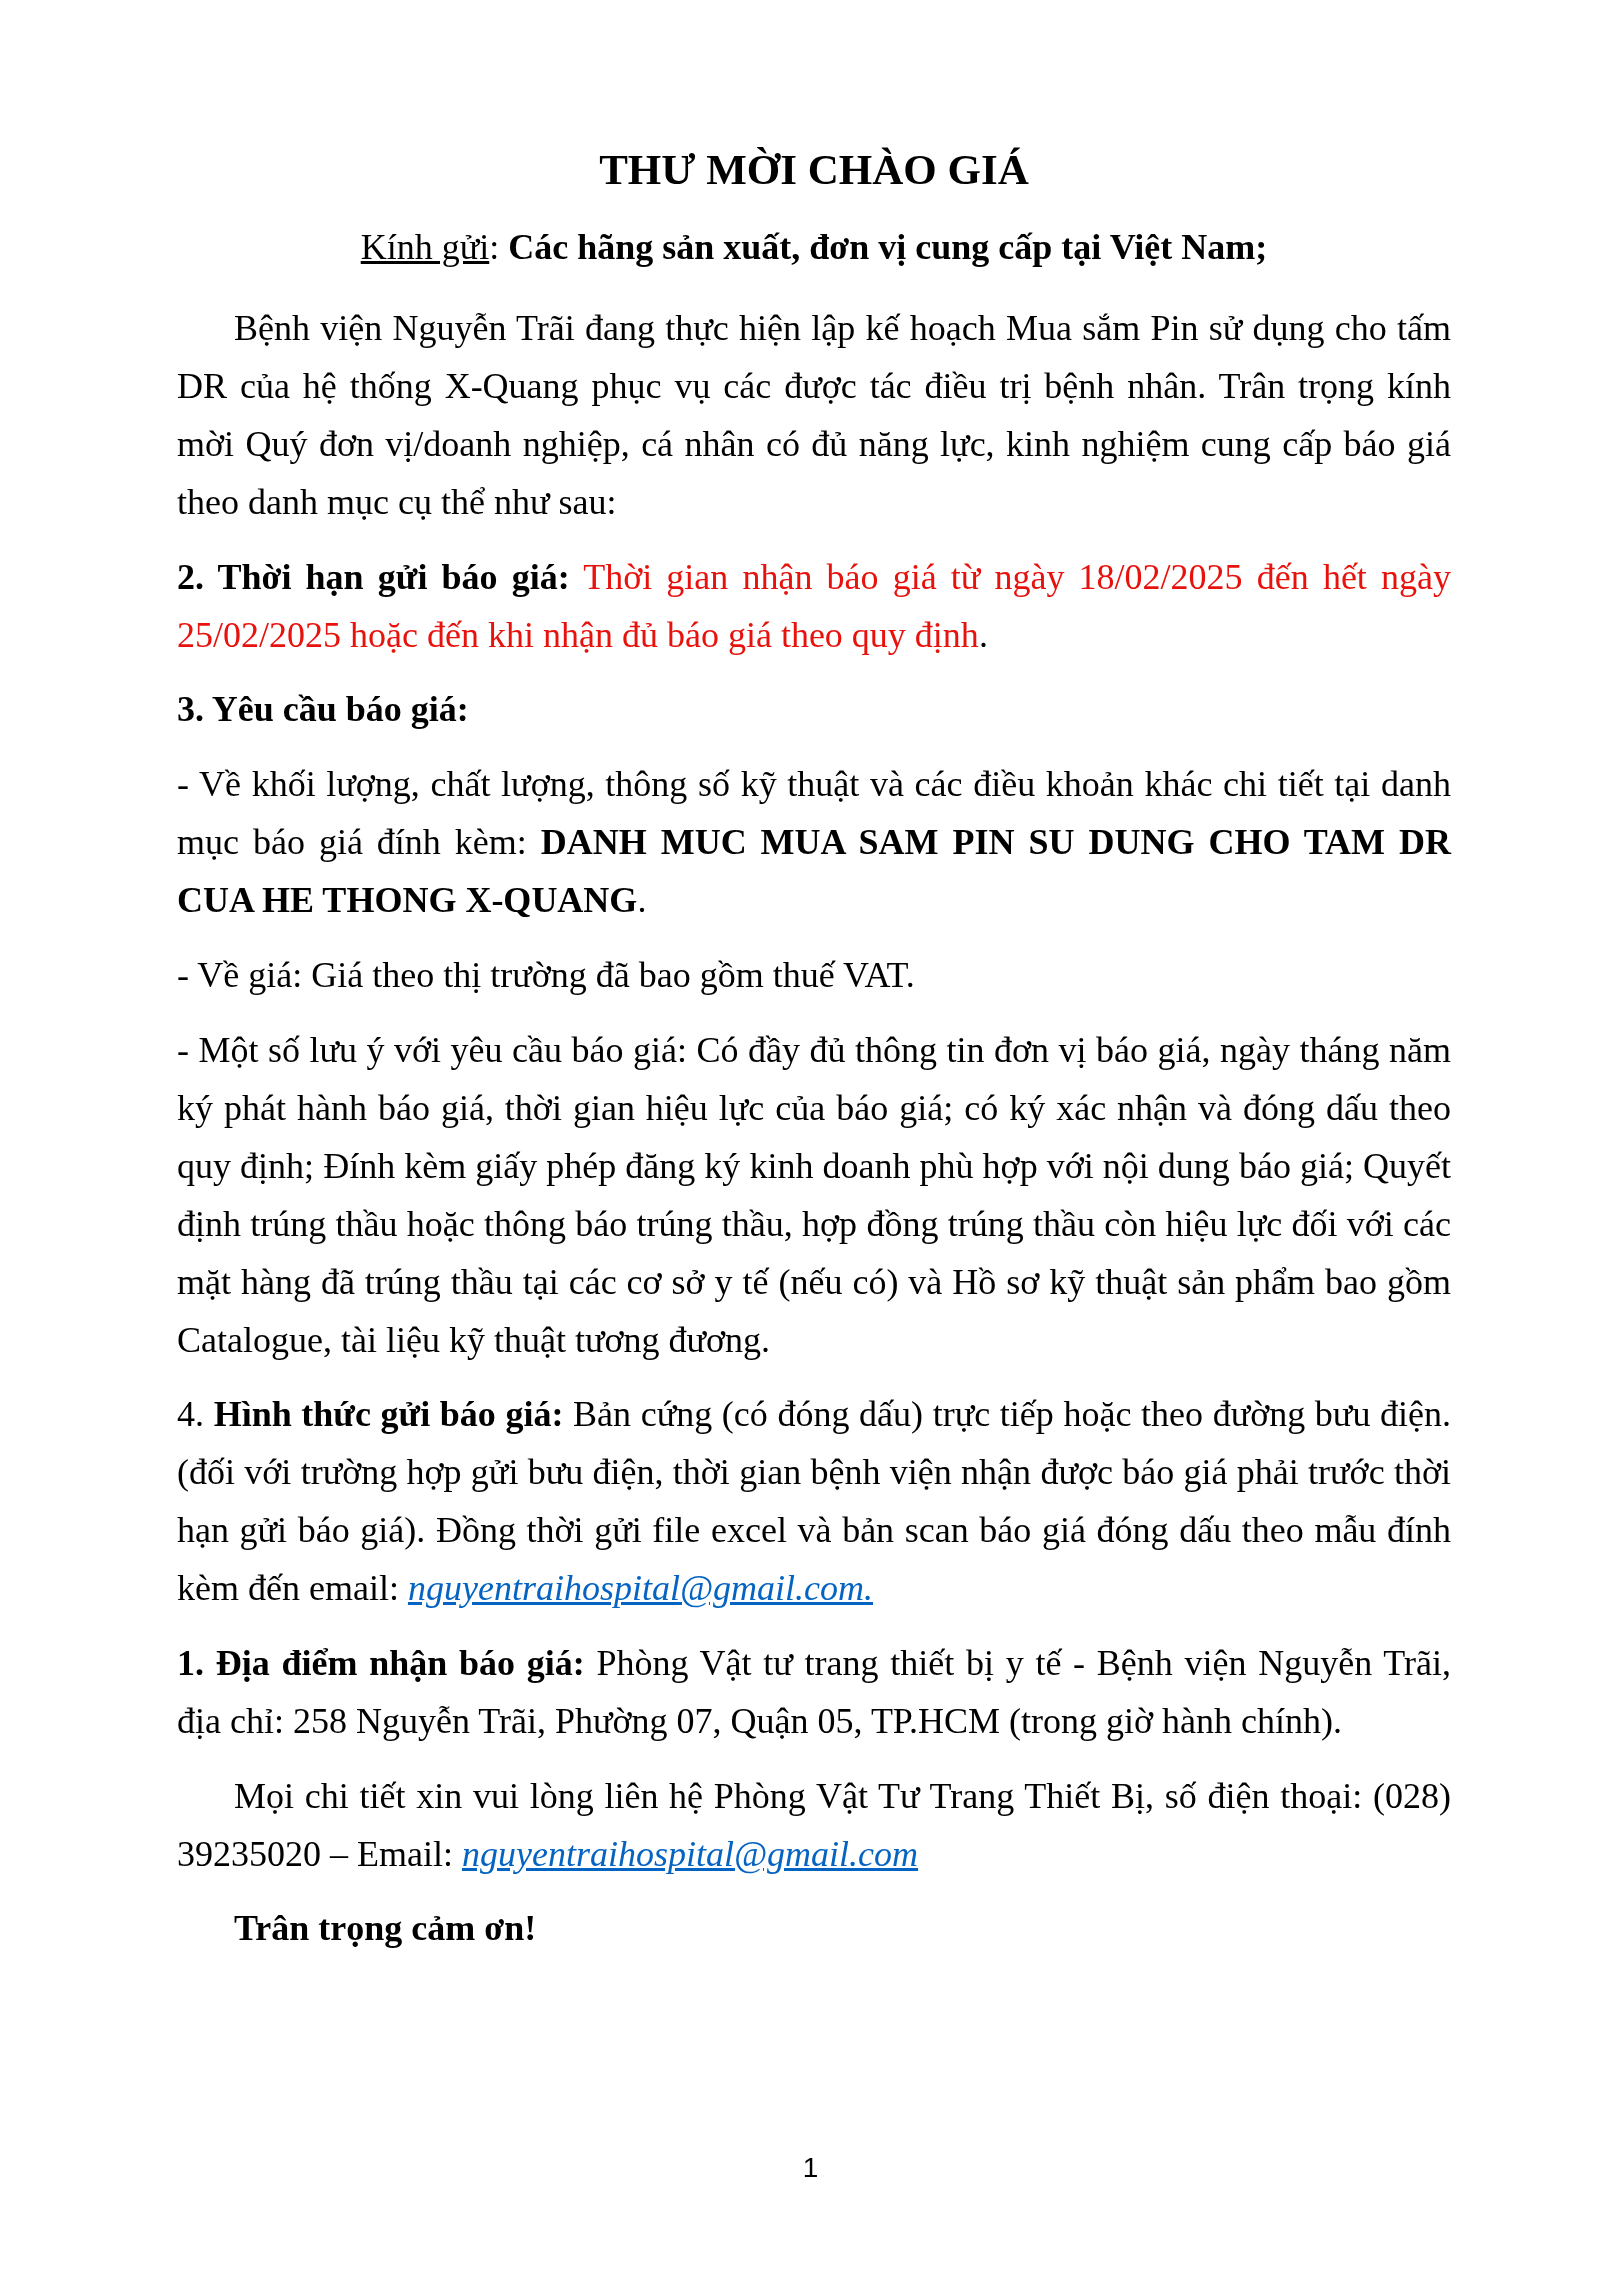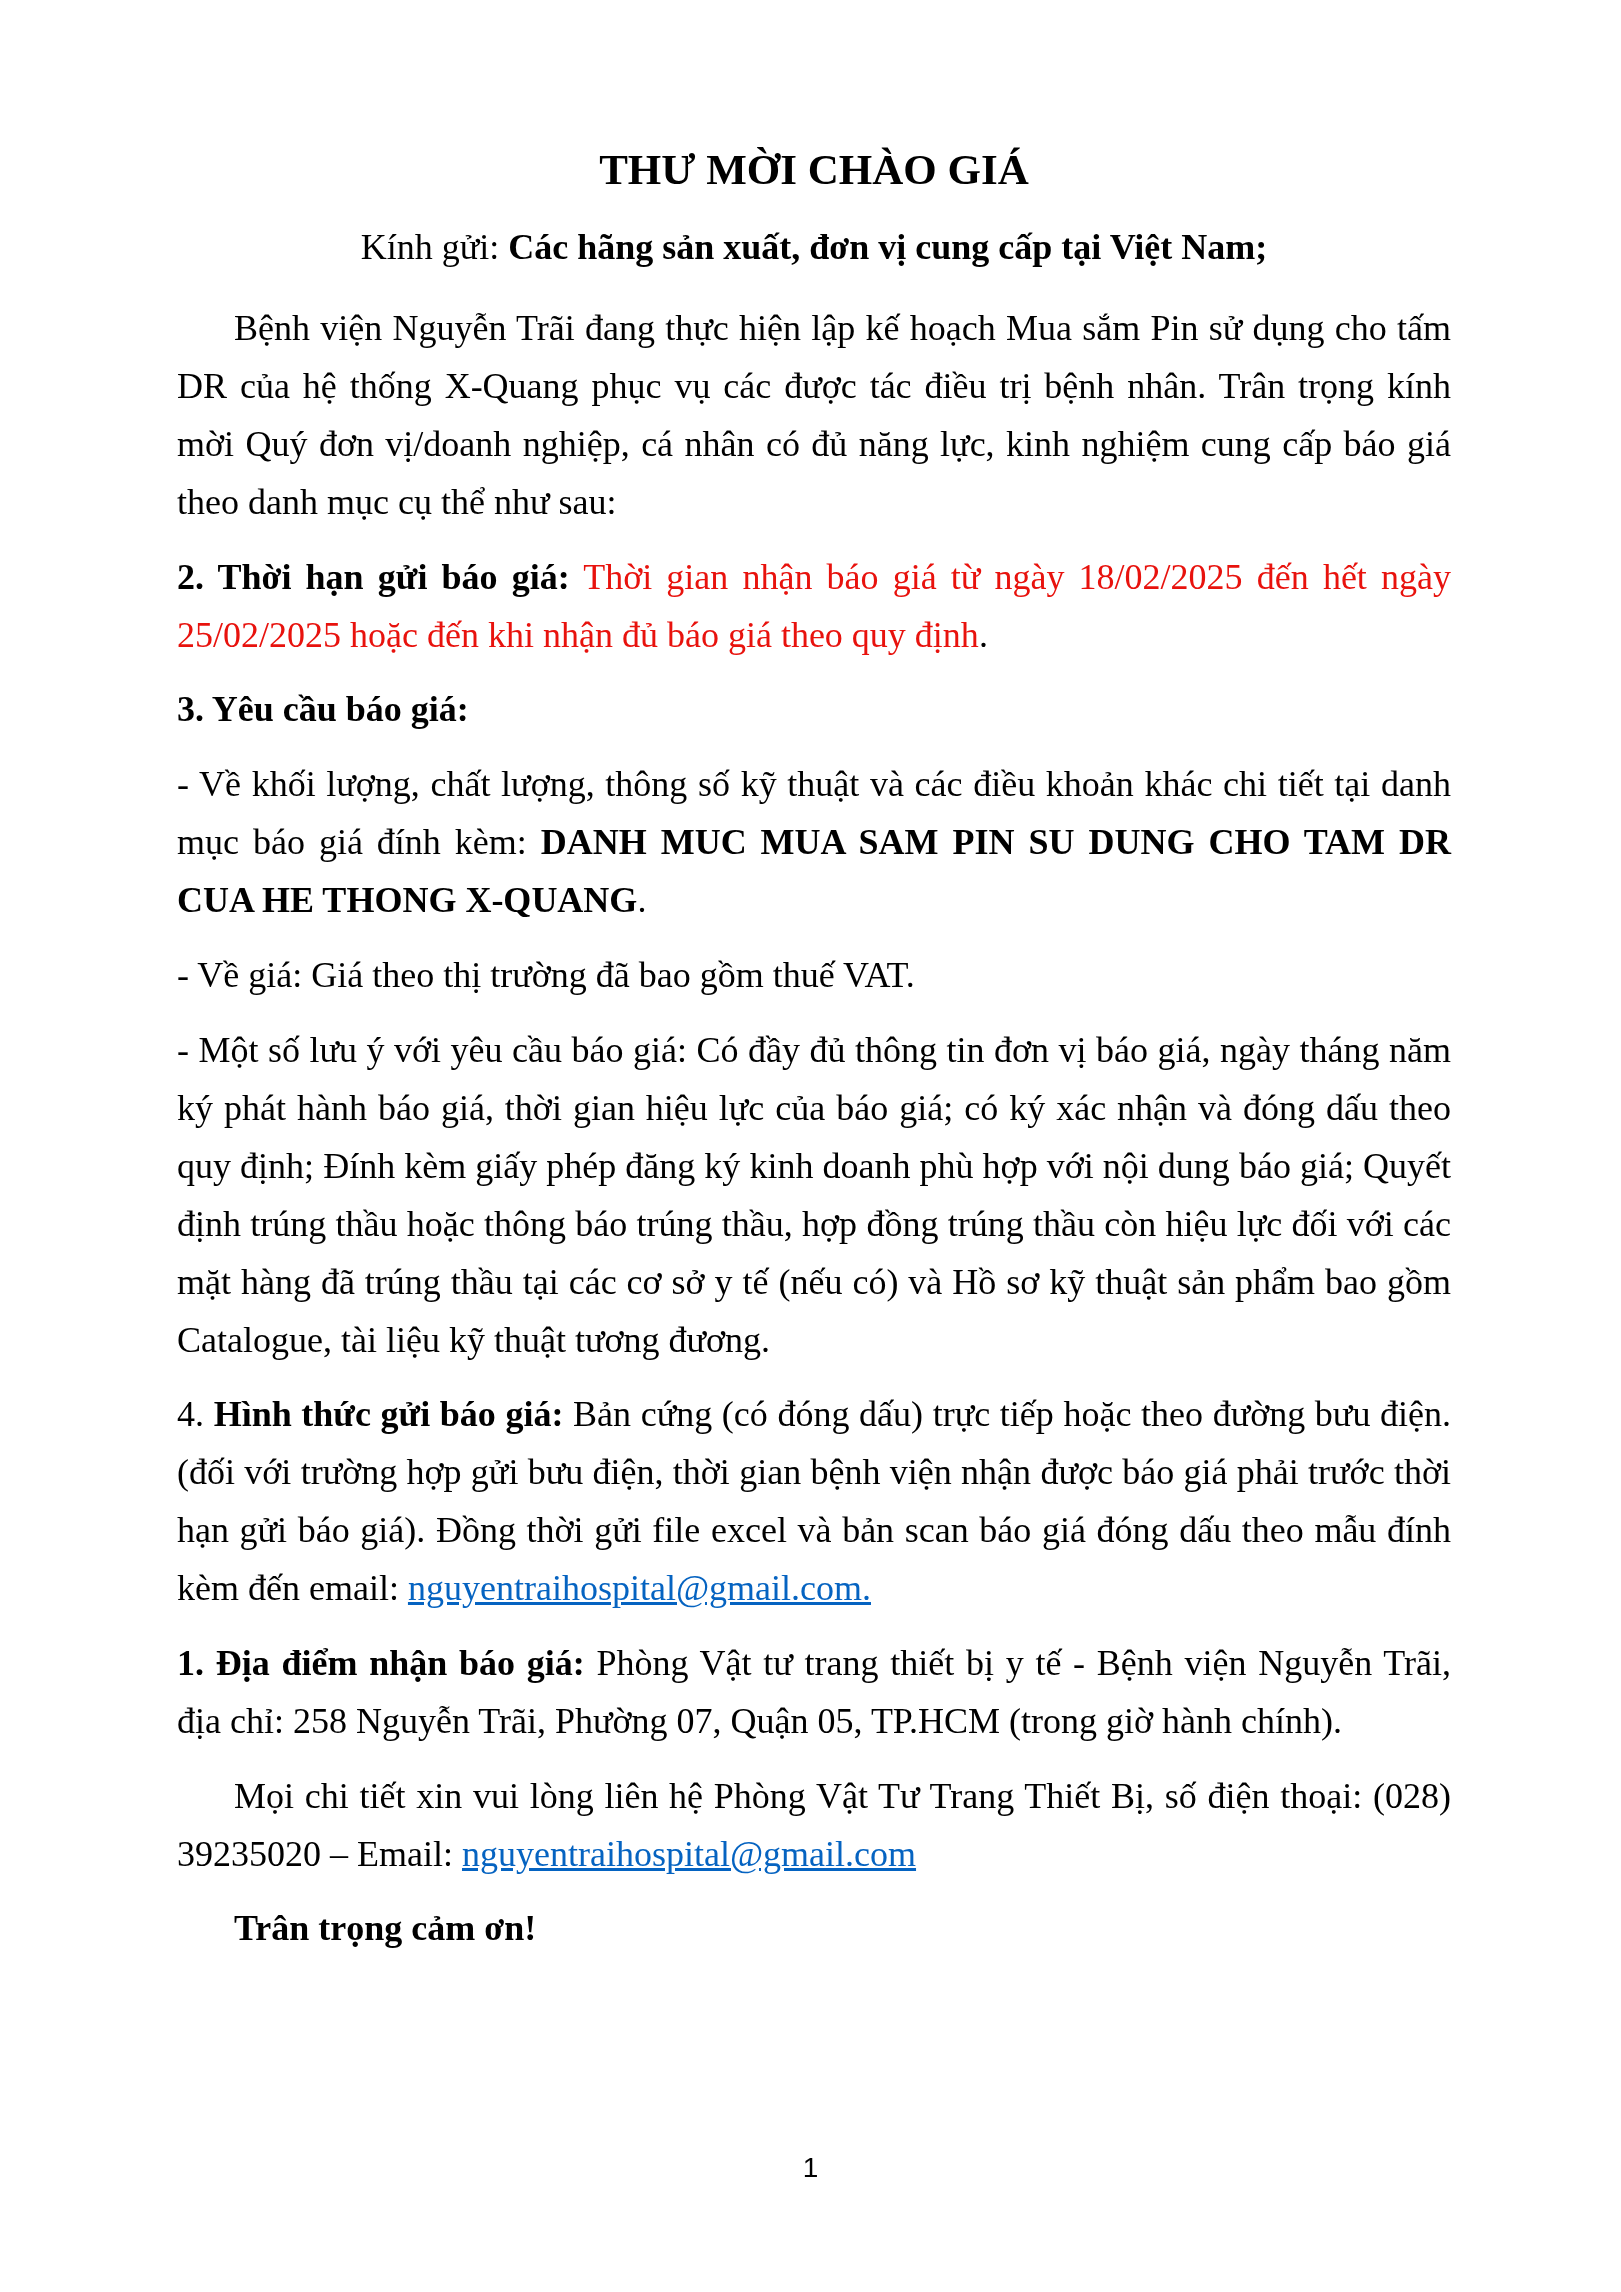--- a/index.html
+++ b/index.html
@@ -40,24 +40,25 @@
   p.para.center {
     text-align: center;
     text-align-last: center;
     margin-bottom: 23.5px;
   }
   p.para.indent {
     text-indent: 57px;
   }
   .b { font-weight: bold; }
   .red { color: var(--red, #e8120d); }
-  .u { }
+  .u { text-decoration: underline; }
   a.link {
     color: var(--link, #0563c1);
     text-decoration: underline;
+    font-style: italic;
   }
   .page-number {
     position: absolute;
     top: 2152px;
     left: 0;
     width: 100%;
     text-align: center;
     font-family: "Liberation Sans", "DejaVu Sans", sans-serif;
     font-size: 28px;
     color: #000000;

